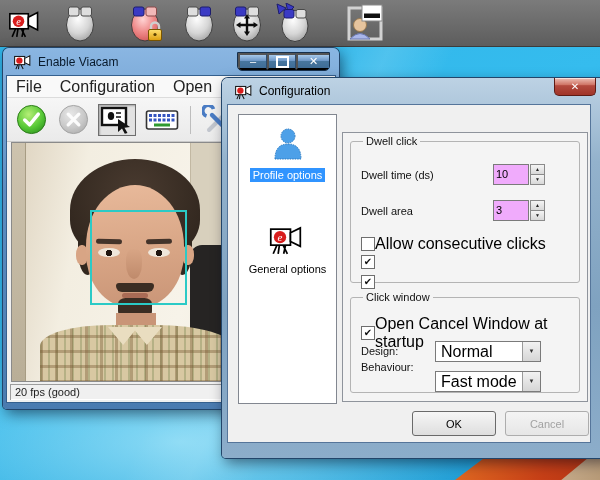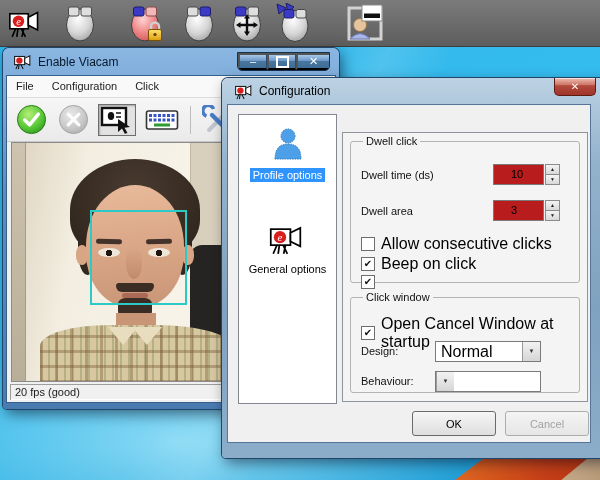--- a/index.html
+++ b/index.html
@@ -38,21 +38,21 @@
   .cap-btn:last-child{border-right:none;}
   .max-box{width:9px;height:8px;border:2px solid #fff;display:block;}
 
   
   .main-win{left:3px;top:48px;width:330px;height:358px;
     background:linear-gradient(#8ab6e2,#5c8dc1 40%,#4a7bb0);padding:0 3px 3px;z-index:10;}
   .main-win .titlebar{height:27px;}
   .main-win .cap-group{right:9px;top:4px;}
   .main-content{background:#f0f0f0;height:326px;border:1px solid #35608e;display:flex;flex-direction:column;}
   .menubar{height:21px;background:#f9f9f9;border-bottom:1px solid #dcdcdc;display:flex;align-items:center;}
-  .menu-item{padding:2px 9px;font-size:11px;color:#222;line-height:21px;cursor:default;}
+  .menu-item{padding:2px 9px;font-size:16px;color:#222;line-height:21px;cursor:default;}
   .toolbar{height:43px;background:linear-gradient(#f6f6f6,#eaeaea);border-bottom:1px solid #c9c9c9;
     display:flex;align-items:center;padding-left:7px;gap:7px;}
   .tb-btn{background:none;border:1px solid transparent;padding:1px;display:flex;align-items:center;justify-content:center;cursor:pointer;}
   .tb-btn.pressed{border:1px solid #6e6e6e;background:#e2e2e2;box-shadow:inset 1px 1px 2px rgba(0,0,0,.28);}
   .tb-btn.disabled{opacity:.8;}
   .tb-sep{width:1px;height:28px;background:#bdbdbd;margin:0 2px;}
 
   
   .webcam{position:relative;margin:0 4px;width:316px;height:238px;overflow:hidden;
     border:1px solid #8a8a8a;
@@ -125,27 +125,27 @@
     margin-bottom:-1px;border-radius:2px 2px 0 0;position:relative;z-index:3;}
   .tabpage{position:absolute;left:114px;top:27px;width:246px;height:270px;background:#f4f4f4;border:1px solid #8f949c;box-sizing:border-box;}
 
   fieldset.grp{position:absolute;left:7px;width:228px;margin:0;padding:0;border:1px solid #b4b4b4;border-radius:3px;}
   fieldset.grp legend{font-size:11px;color:#111;padding:0 3px;margin-left:12px;}
   .grp1{top:2px;height:146px;}
   .grp2{top:158px;height:100px;}
   .flabel{font-size:11px;color:#111;}
 
   .spin{position:absolute;left:142px;display:flex;height:21px;}
-  .spin-val{width:32px;border:1px solid #7a7a7a;background:#b91c1c;font-size:11px;line-height:19px;padding-left:17px;color:#000;}
+  .spin-val{width:32px;border:1px solid #7a7a7a;background:#f0abfc;font-size:11px;line-height:19px;padding-left:2px;color:#000;}
   .spin-btns{display:flex;flex-direction:column;width:15px;margin-left:1px;}
   .spin-btns span{flex:1;border:1px solid #8a8a8a;background:linear-gradient(#f4f4f4,#d8d8d8);
     font-size:5px;line-height:8px;text-align:center;color:#222;cursor:pointer;}
   .spin-btns span + span{margin-top:-1px;}
 
-  .cb{display:flex;align-items:center;gap:6px;cursor:pointer;}
+  .cb{display:flex;align-items:center;cursor:pointer;}
   .cb .box{width:12px;height:12px;background:#fff;border:1px solid #6e6e6e;font-size:10px;line-height:11px;
     text-align:center;color:#111;flex:0 0 auto;}
 
   .combo{position:absolute;display:flex;width:106px;height:21px;border:1px solid #7a7a7a;background:#fff;box-sizing:border-box;cursor:pointer;}
   .combo-text{flex:1;font-size:16px;line-height:19px;padding-left:5px;color:#000;overflow:hidden;}
   .combo-btn{width:17px;background:linear-gradient(#f2f2f2,#d6d6d6);border-left:1px solid #9a9a9a;
     font-size:6px;line-height:19px;text-align:center;color:#333;}
 
   .dlg-btn{position:absolute;top:306px;width:84px;height:25px;border:1px solid #6a6a6a;border-radius:3px;
     background:linear-gradient(#f6f6f6,#dedede);font-size:11px;color:#000;cursor:pointer;font-family:inherit;}
@@ -284,21 +284,21 @@
         </button>
       <button class="cap-btn" style="width:33px;">
           <span>✕</span>
         </button>
     </div>
 
     <div class="main-content">
       <div class="menubar">
         <span class="menu-item">File</span>
         <span class="menu-item">Configuration</span>
-        <span class="menu-item">Click</span>
+        <span class="menu-item">Open</span>
       </div>
 
       <div class="toolbar">
         <button class="tb-btn">
           <svg width="31" height="31" viewBox="0 0 32 32">
             <circle cx="16" cy="16" r="14.5" fill="url(#gGreen)" stroke="#2a7a18"></circle>
             <path d="M9 16.5 L14 21.5 L23 10.5" fill="none" stroke="#fff" stroke-width="3.6" stroke-linecap="round" stroke-linejoin="round"></path>
           </svg>
         </button>
         <button class="tb-btn disabled">
@@ -435,40 +435,40 @@
               <span>▲</span>
               <span>▼</span>
             </span>
           </div>
           <label class="cb" style="position:absolute;left:10px;top:88px;">
             <span class="box"></span>
             <span>Allow consecutive clicks</span>
           </label>
           <label class="cb" style="position:absolute;left:10px;top:108px;">
             <span class="box">✔</span>
-            <span>Beep on click</span>
           </label>
           <label class="cb" style="position:absolute;left:10px;top:128px;">
             <span class="box">✔</span>
           </label>
         </fieldset>
 
         <fieldset class="grp grp2">
           <legend>Click window</legend>
           <label class="cb" style="position:absolute;left:10px;top:12px;">
             <span class="box">✔</span>
             <span>Open Cancel Window at startup</span>
           </label>
           <span class="flabel" style="position:absolute;left:10px;top:42px;">Design:</span>
           <div class="combo" style="left:84px;top:38px;">
             <span class="combo-text">Normal</span>
             <span class="combo-btn">▼</span>
           </div>
-          <span class="flabel" style="position:absolute;left:10px;top:72px;">Behaviour:</span>
+          <span class="flabel" style="position:absolute;left:10px;top:58px;">Behaviour:</span>
           <div class="combo" style="left:84px;top:68px;">
+            <span class="combo-text">Fast mode</span>
             <span class="combo-btn">▼</span>
           </div>
         </fieldset>
 
       </div>
 
       <button class="dlg-btn ok">OK</button>
       <button class="dlg-btn cancel" disabled="">Cancel</button>
     </div>
   </div>

